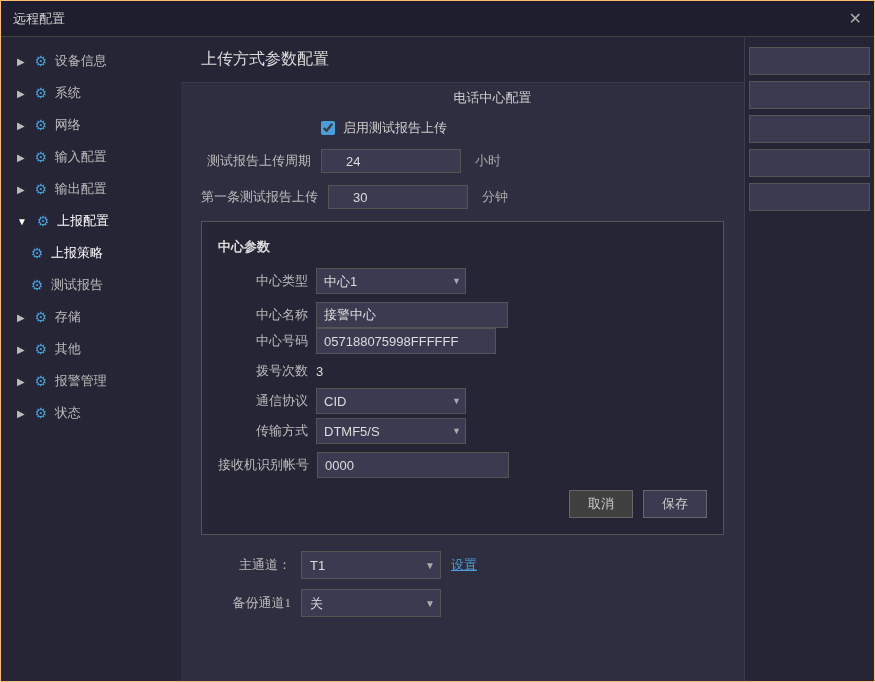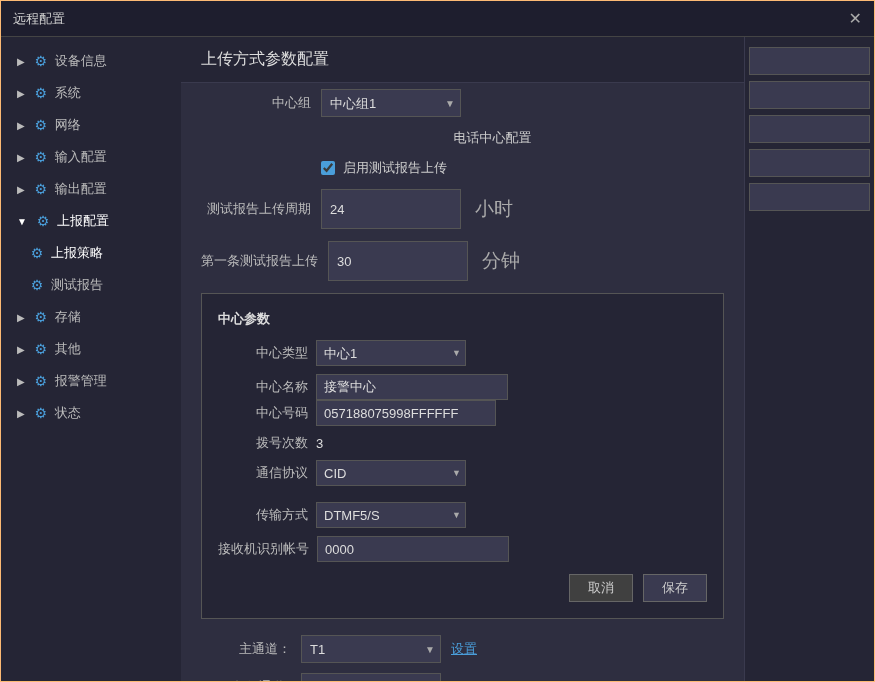--- a/index.html
+++ b/index.html
@@ -129,23 +129,23 @@
       color: #bbb;
       font-size: 13px;
       min-width: 110px;
       text-align: right;
     }
 
     .form-control {
       background: #3a3a50;
       border: 1px solid #555;
       color: #ddd;
-      padding: 4px 8px;
-      font-size: 13px;
-      height: 40px;
+      padding: 4px 24px;
+      font-size: 13px;
+      height: 24px;
       min-width: 140px;
     }
 
     .select-wrap {
       position: relative;
       display: inline-block;
     }
 
     .select-wrap select {
       background: #3a3a50;
@@ -180,21 +180,21 @@
     }
 
     .checkbox-row input[type="checkbox"] {
       accent-color: #4a9eda;
       width: 14px;
       height: 14px;
     }
 
     .unit-label {
       color: #aaa;
-      font-size: 19px;
+      font-size: 13px;
       margin-left: 4px;
     }
 
     .section-panel {
       border: 1px solid #555;
       background: #252535;
       padding: 16px 16px;
       margin-bottom: 16px;
     }
 
@@ -419,28 +419,20 @@
         <span>状态</span>
       </div>
 
     </div>
 
     <div class="content">
       <div class="content-header">上传方式参数配置</div>
 
       <div class="content-body">
 
-        <div class="form-row">
-          <span class="form-label">中心组</span>
-          <div class="select-wrap">
-            <select>
-              <option>中心组1</option>
-            </select>
-          </div>
-        </div>
 
         <div class="form-row" style="justify-content: center; margin-left: 60px;">
           <span style="color:#ccc;">电话中心配置</span>
         </div>
 
         <div class="checkbox-row">
           <input type="checkbox" checked="" style="">
           <span>启用测试报告上传</span>
         </div>
 
@@ -476,21 +468,21 @@
           <div class="inner-row" style="margin-bottom:8px;">
             <span class="inner-label">中心号码</span>
             <input class="inner-control" type="text" value="057188075998FFFFFF" style="width: 180px;">
           </div>
 
           <div class="inner-row" style="margin-bottom:8px;">
             <span class="inner-label">拨号次数</span>
             <span style="color:#ddd;">3</span>
           </div>
 
-          <div class="inner-row" style="margin-bottom:16px;">
+          <div class="inner-row" style="margin-bottom:4px;">
             <span class="inner-label">通信协议</span>
             <div class="inner-select-wrap">
               <select>
                 <option>CID</option>
               </select>
             </div>
           </div>
 
           <div class="inner-row" style="margin-bottom:8px;">
             <span class="inner-label">传输方式</span>

